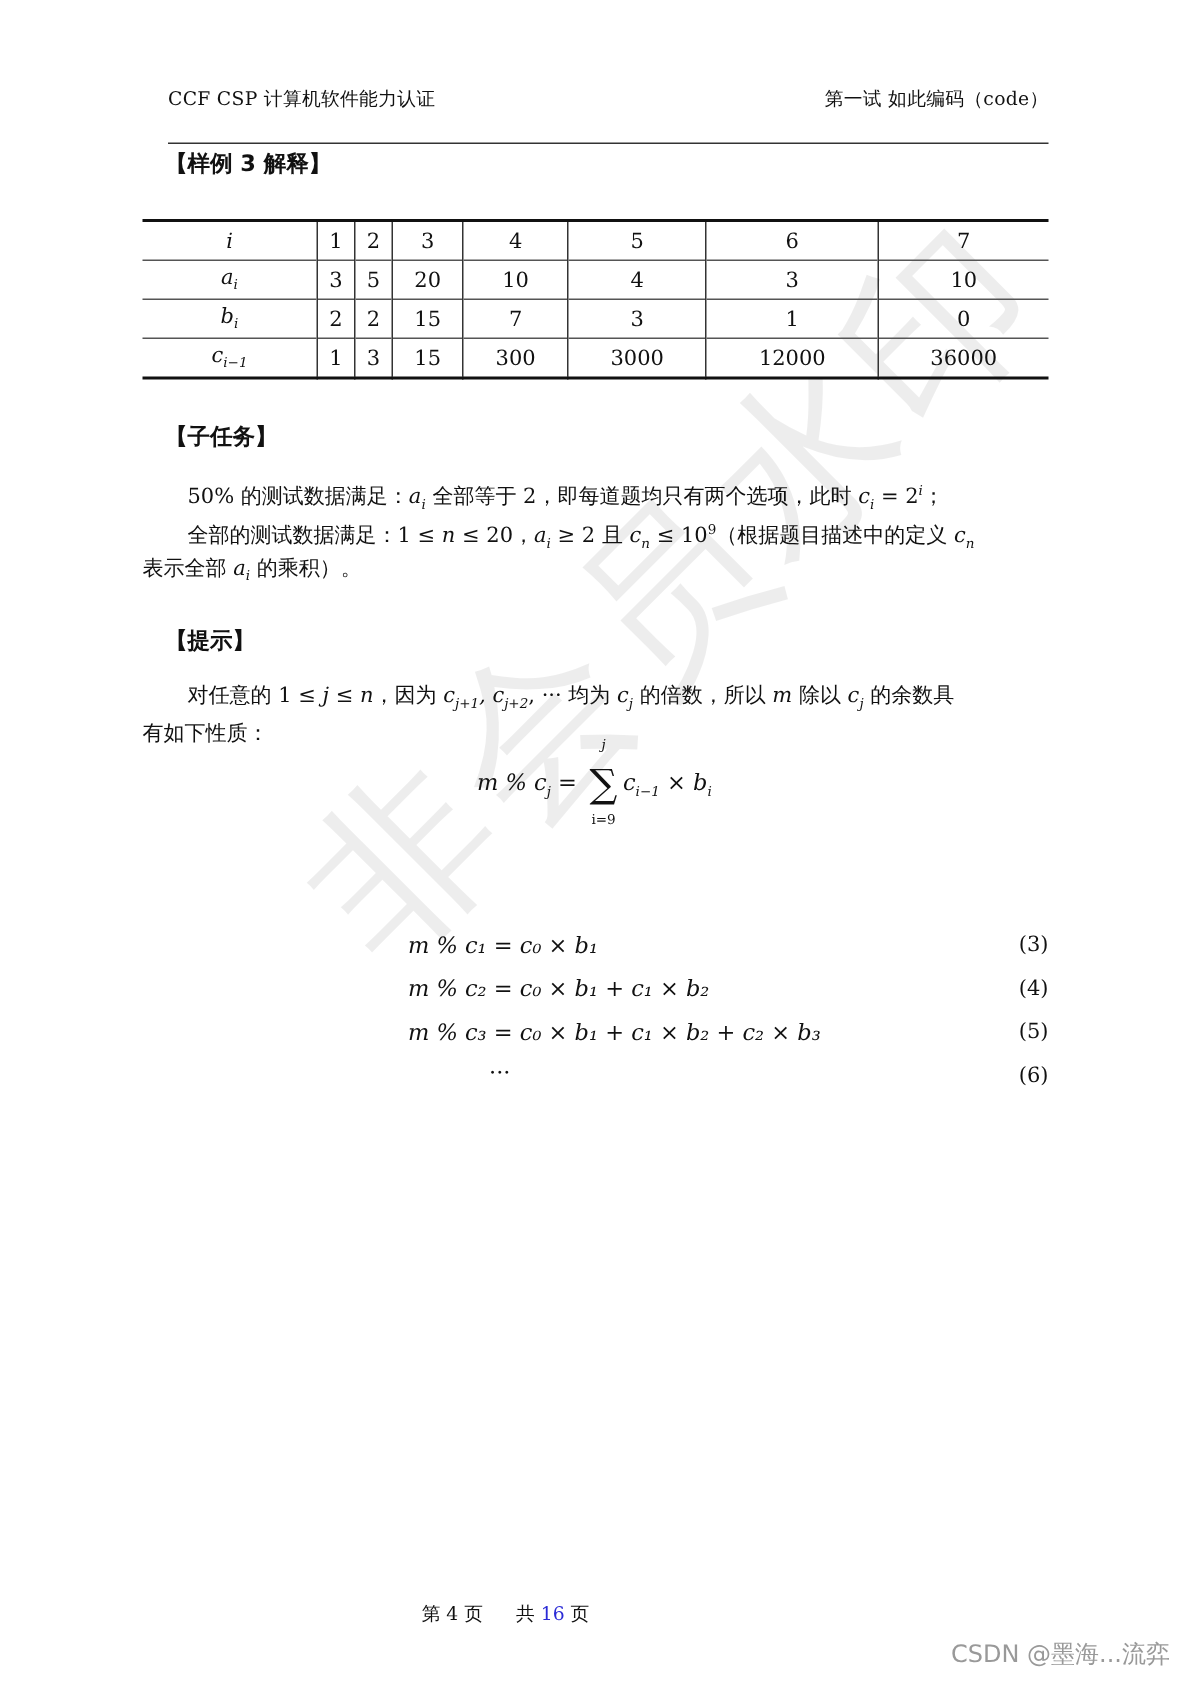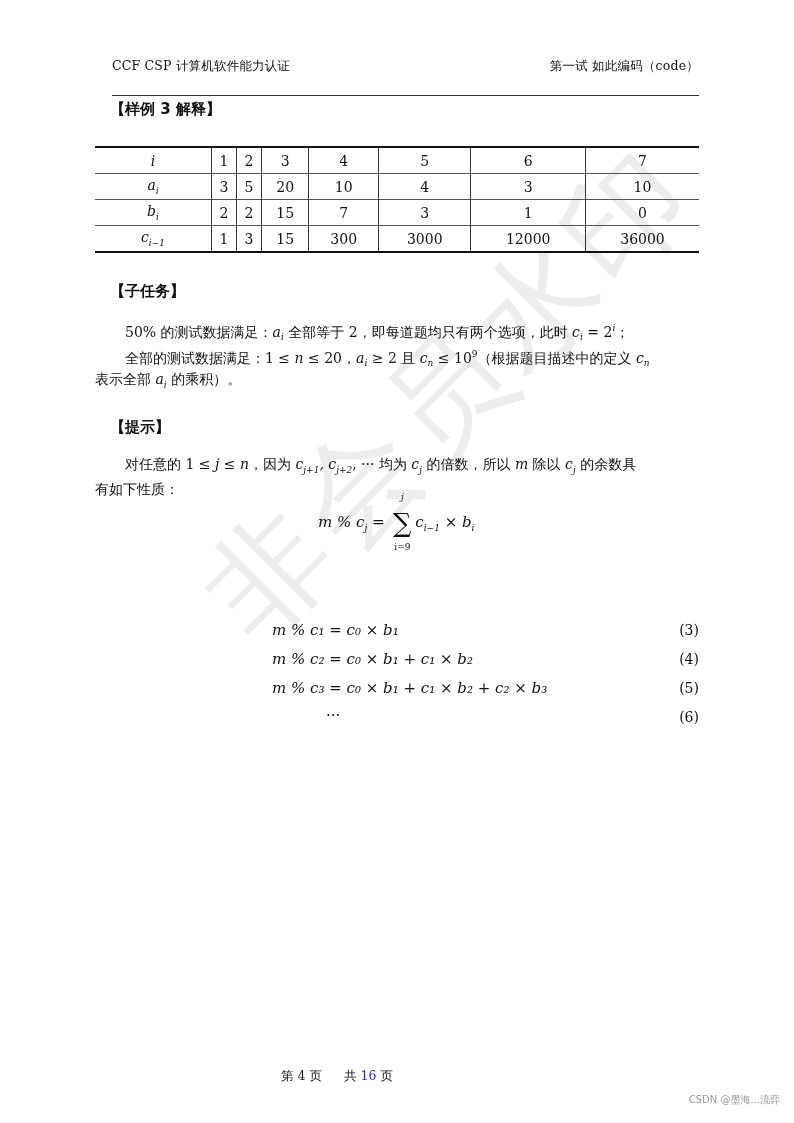--- a/index.html
+++ b/index.html
@@ -19,21 +19,21 @@
   i,.m{font-style:italic;font-family:"DejaVu Serif",serif;}
   sub,sup{font-size:9px;}
   .formula{position:absolute;font-size:15px;font-family:"DejaVu Serif",serif;}
   .eqnum{position:absolute;right:95px;font-size:14px;}
   .sigma{display:inline-block;position:relative;vertical-align:middle;text-align:center;width:26px;}
   .sigma .top{position:absolute;top:-18px;left:0;right:0;font-size:9px;font-style:italic;}
   .sigma .bot{position:absolute;bottom:-16px;left:0;right:0;font-size:9px;}
   .sigma .sym{font-size:26px;line-height:26px;}
   .footer{position:absolute;top:1068px;left:0;width:674px;text-align:center;font-size:12.5px;}
   .footer .gap{display:inline-block;width:22px;}
-  .csdn{position:absolute;right:14px;top:1093px;font-family:"DejaVu Sans","Liberation Sans",sans-serif;font-size:10px;color:#999;}
+  .csdn{position:absolute;right:14px;top:1093px;font-family:"DejaVu Sans","Liberation Sans",sans-serif;font-size:16px;color:#999;}
   .watermark{position:absolute;left:170px;top:560px;font-family:"DejaVu Sans",sans-serif;font-size:120px;color:rgba(0,0,0,0.07);transform:rotate(-45deg);transform-origin:left top;white-space:nowrap;letter-spacing:6px;pointer-events:none;}
 </style>
 </head>
 <body>
 
 <div class="page">
 
   <div class="watermark">非会员水印</div>
 
   <div class="header">

